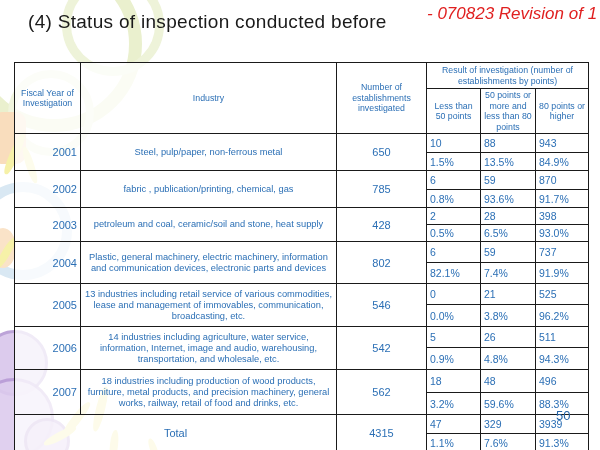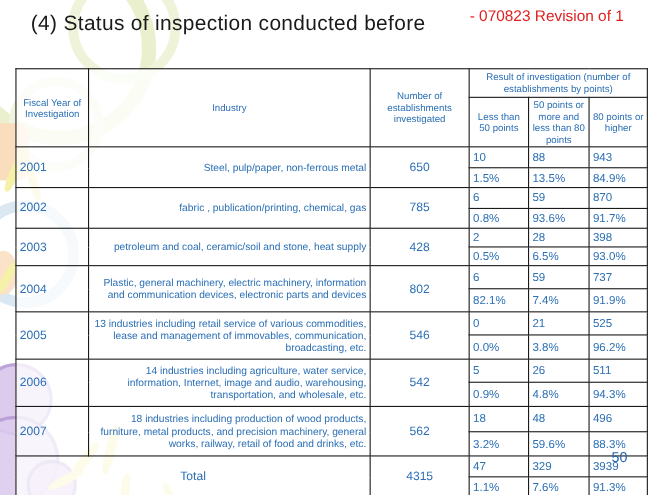--- a/index.html
+++ b/index.html
@@ -31,21 +31,21 @@
   .burst.r4{left:110px;top:430px;width:8px;height:30px;transform:rotate(6deg);}
   .burst.r5{left:150px;top:438px;width:7px;height:22px;transform:rotate(-20deg);}
 
   
   .title{
     position:absolute;left:28px;top:11px;z-index:2;
     font-size:19px;color:#1a1a1a;letter-spacing:.3px;white-space:nowrap;
   }
   .annotation{
     position:absolute;left:427px;top:7px;z-index:2;
-    font-size:14px;line-height:14px;color:#e02020;white-space:nowrap;
+    font-size:17px;line-height:14px;color:#e02020;white-space:nowrap;font-style:italic;
   }
   .subtitle{
     position:absolute;left:17px;top:41px;z-index:2;
     font-size:9.5px;font-weight:bold;color:#1a1a1a;white-space:nowrap;
   }
 
   
   table.inspection{
     position:absolute;left:14px;top:62px;z-index:1;
     width:574px;border-collapse:collapse;table-layout:fixed;
@@ -58,22 +58,22 @@
   table.inspection col.c-p1{width:54px;}
   table.inspection col.c-p2{width:55px;}
   table.inspection col.c-p3{width:53px;}
   table.inspection th, table.inspection td{
     border:1px solid #1a1a1a;
     font-weight:normal;
     padding:1px 3px;
     overflow:hidden;
   }
   th.hdr{font-size:8.8px;line-height:1.2;text-align:center;vertical-align:middle;}
-  td.year{font-size:11px;text-align:left;vertical-align:middle;}
-  td.industry{font-size:9.3px;line-height:1.18;text-align:right;vertical-align:middle;padding-left:6px;padding-right:4px;}
+  td.year{font-size:11px;text-align:right;vertical-align:middle;}
+  td.industry{font-size:9.3px;line-height:1.18;text-align:center;vertical-align:middle;padding-left:6px;padding-right:4px;}
   td.num{font-size:11px;text-align:center;vertical-align:middle;}
   td.val{font-size:10.5px;text-align:left;padding-right:8px;vertical-align:middle;}
   td.total-label{font-size:11px;text-align:center;vertical-align:middle;}
   tr.h-grp{height:26px;}
   tr.h-sub{height:38px;}
   tr.r19{height:19px;} tr.r18{height:18px;} tr.r17{height:17px;}
   tr.r21{height:21px;} tr.r22{height:22px;} tr.r23{height:23px;}
 
   .page-number{
     position:absolute;left:556px;top:408px;z-index:3;

